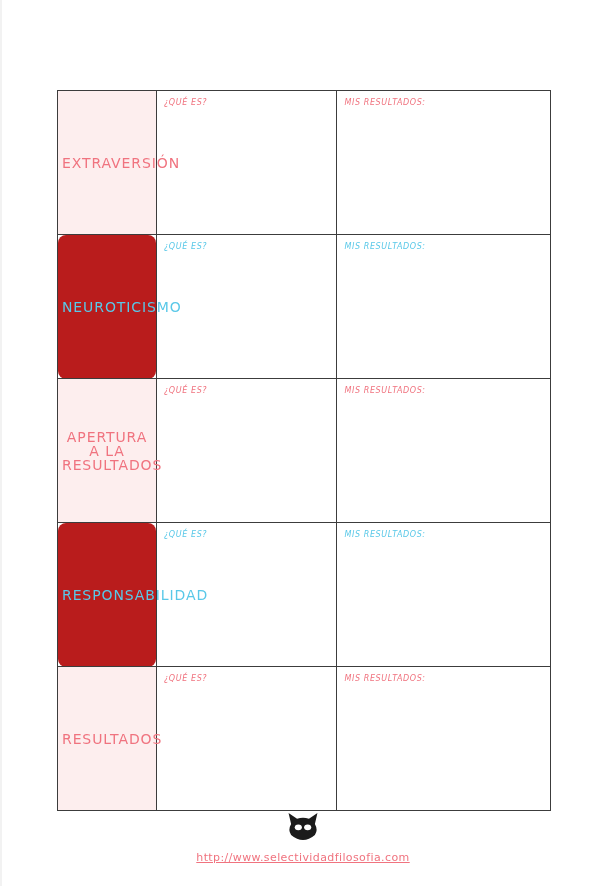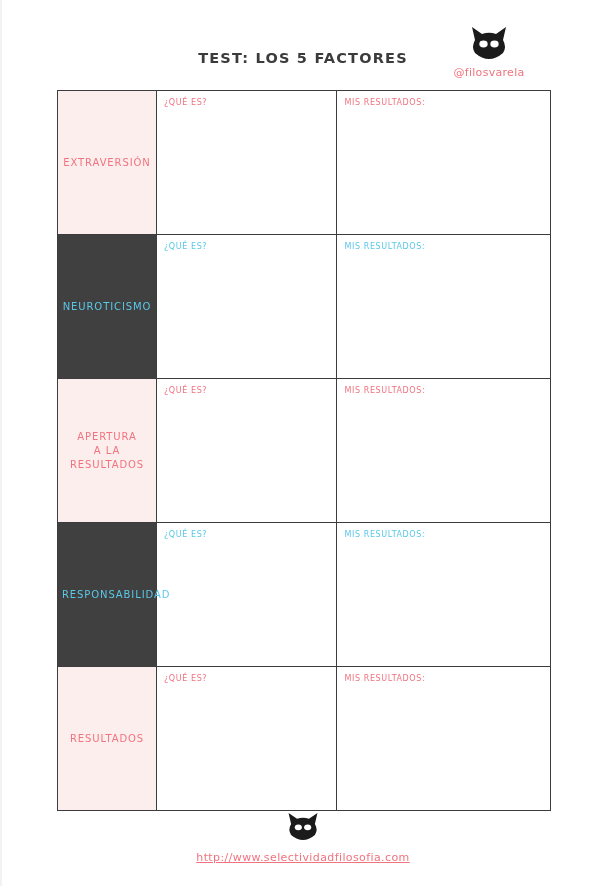--- a/index.html
+++ b/index.html
@@ -90,37 +90,38 @@
     height: 100%;
   }
   .factor-label {
     position: absolute;
     left: 0;
     right: 0;
     top: 50%;
     transform: translateY(-50%);
     text-align: center;
     font-family: "DejaVu Sans", sans-serif;
-    font-size: 10px;
+    font-size: 14px;
     letter-spacing: 0.9px;
     line-height: 14px;
     padding: 0 4px;
   }
 
   .tint-pink  { background: #fdeeee; }
-  .tint-blue  { background: #404040; }
+  .tint-blue  { background: #b91c1c; border-radius: 8px; }
 
   .label-pink { color: #f0737f; }
   .label-blue { color: #59c8e8; }
 
   .cell-head {
     font-family: "DejaVu Sans", sans-serif;
     font-size: 8px;
     letter-spacing: 0.6px;
     padding: 7px 0 0 7px;
+    font-style: italic;
   }
   .head-pink { color: #f0737f; }
   .head-blue { color: #59c8e8; }
 
   
   .footer {
     position: absolute;
     left: 0;
     bottom: 22px;
     width: 606px;
@@ -145,35 +146,20 @@
     background: #f2f2f2;
   }
 </style>
 </head>
 <body>
 
 <div class="page">
 
   <div class="edge-left"></div>
 
-  <div class="header">
-
-    <div class="title">TEST: LOS 5 FACTORES</div>
-
-    <div class="brand">
-      <span class="cat">
-        <svg width="40" height="34" viewBox="0 0 40 34" xmlns="http://www.w3.org/2000/svg">
-          <path d="M6 14 L3 1 L13 8 Q20 5.5 27 8 L37 1 L34 14 Q38 21 34 27 Q27 33 20 33 Q13 33 6 27 Q2 21 6 14 Z" fill="#1b1b1b"></path>
-          <ellipse cx="14.5" cy="18" rx="4.2" ry="3.4" fill="#ffffff"></ellipse>
-          <ellipse cx="25.5" cy="18" rx="4.2" ry="3.4" fill="#ffffff"></ellipse>
-        </svg>
-      </span>
-      <div class="handle">@filosvarela</div>
-    </div>
-  </div>
 
   <table class="table">
     <tbody>
 
       <tr class="row-tall">
         <td class="col-factor tint-pink">
           <div class="factor-cell">
             <div class="factor-label label-pink">EXTRAVERSIÓN</div>
           </div>
         </td>

